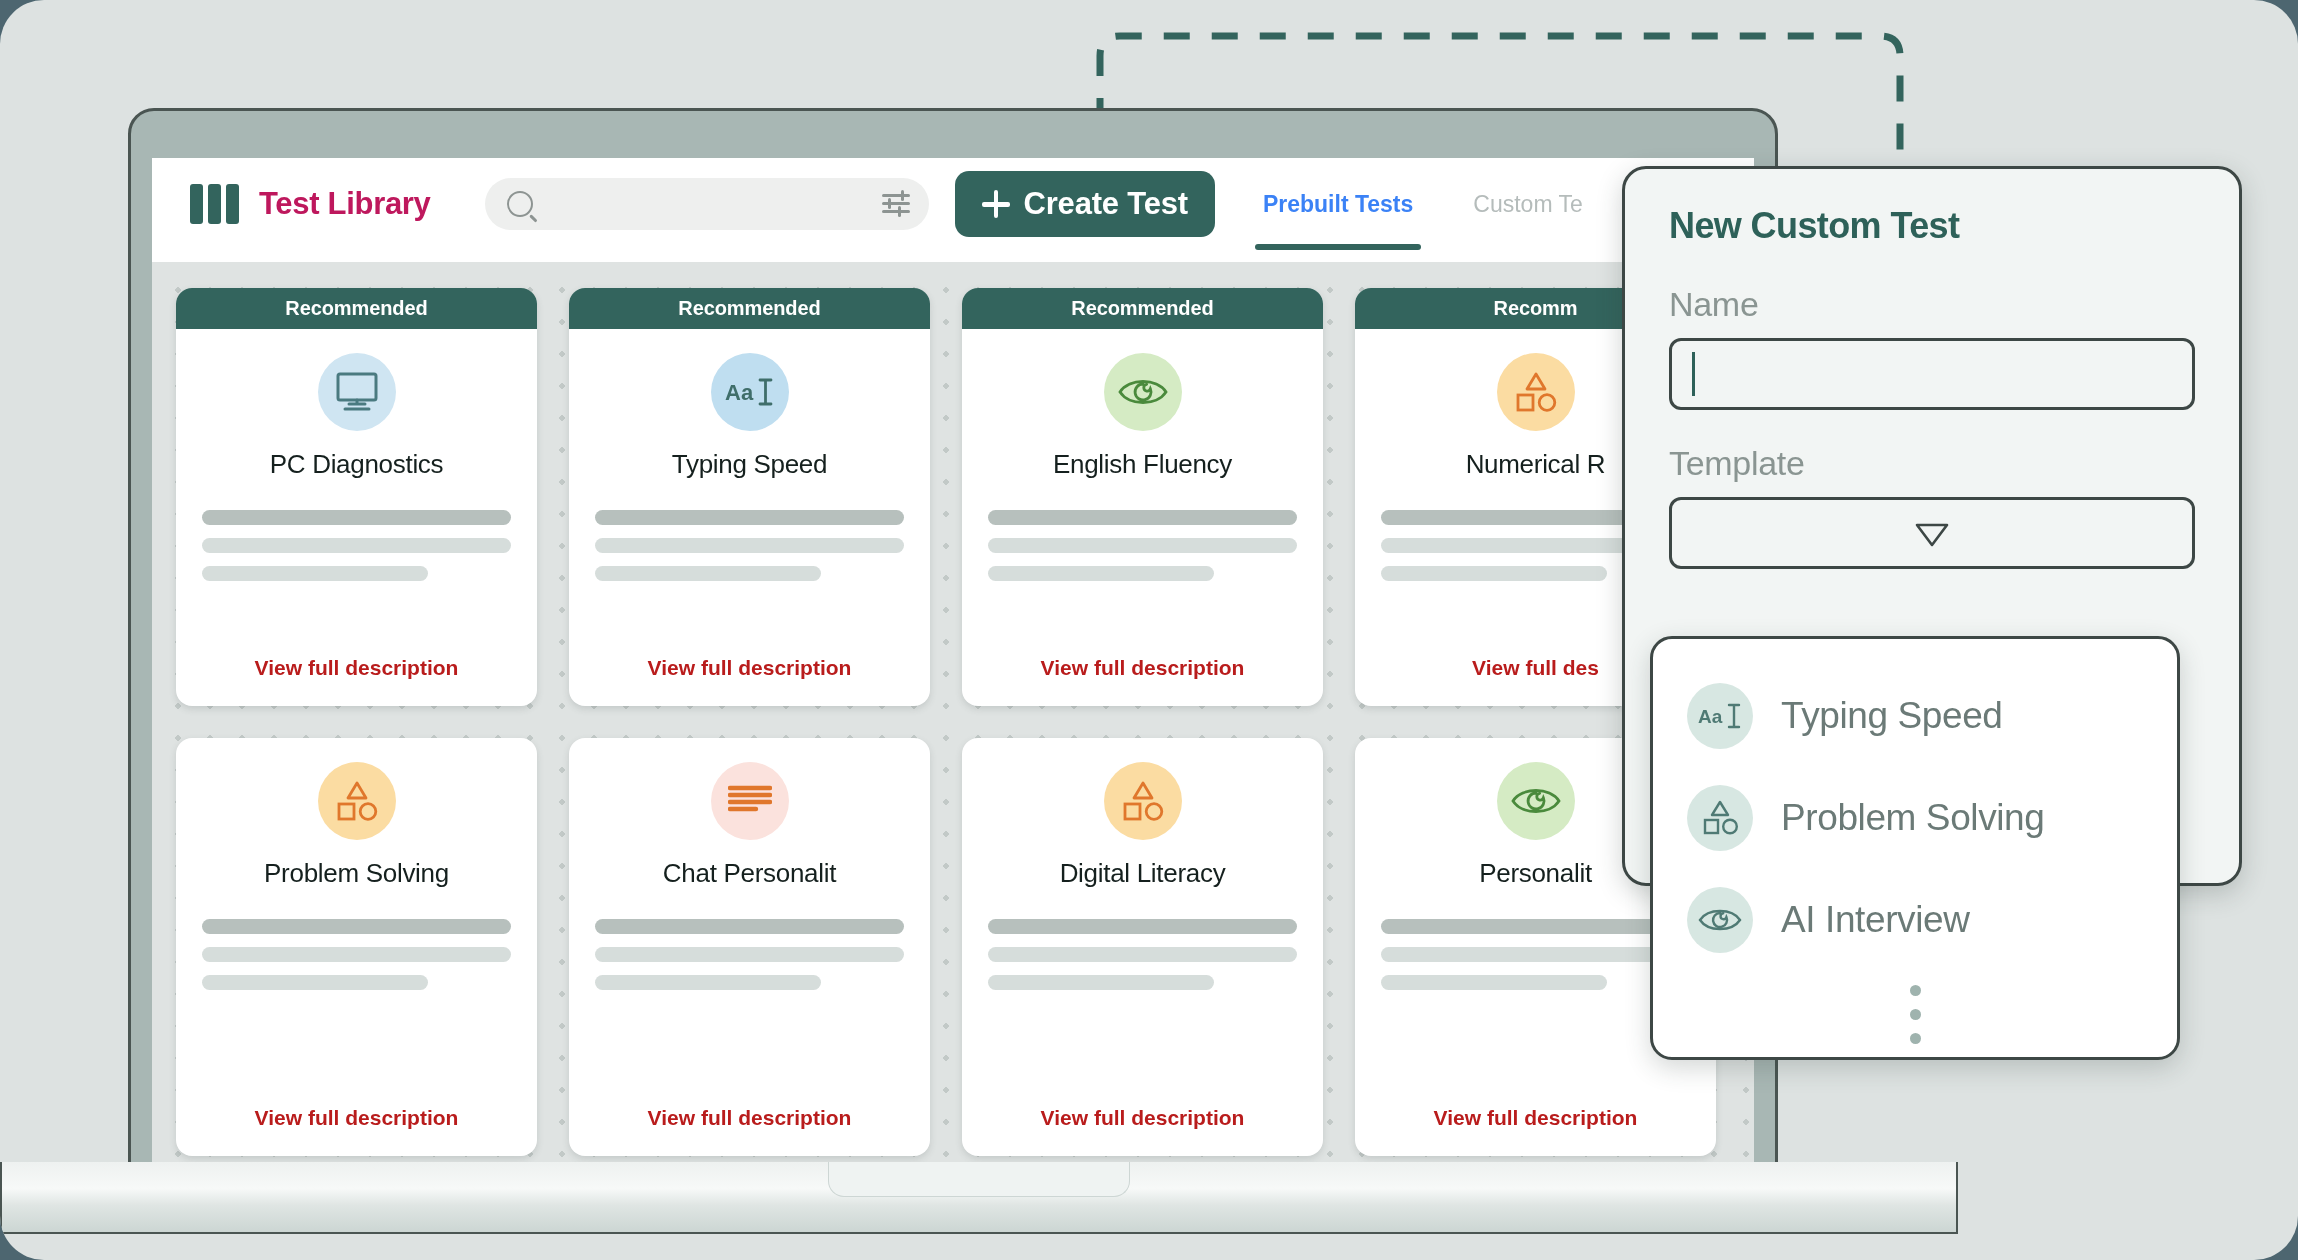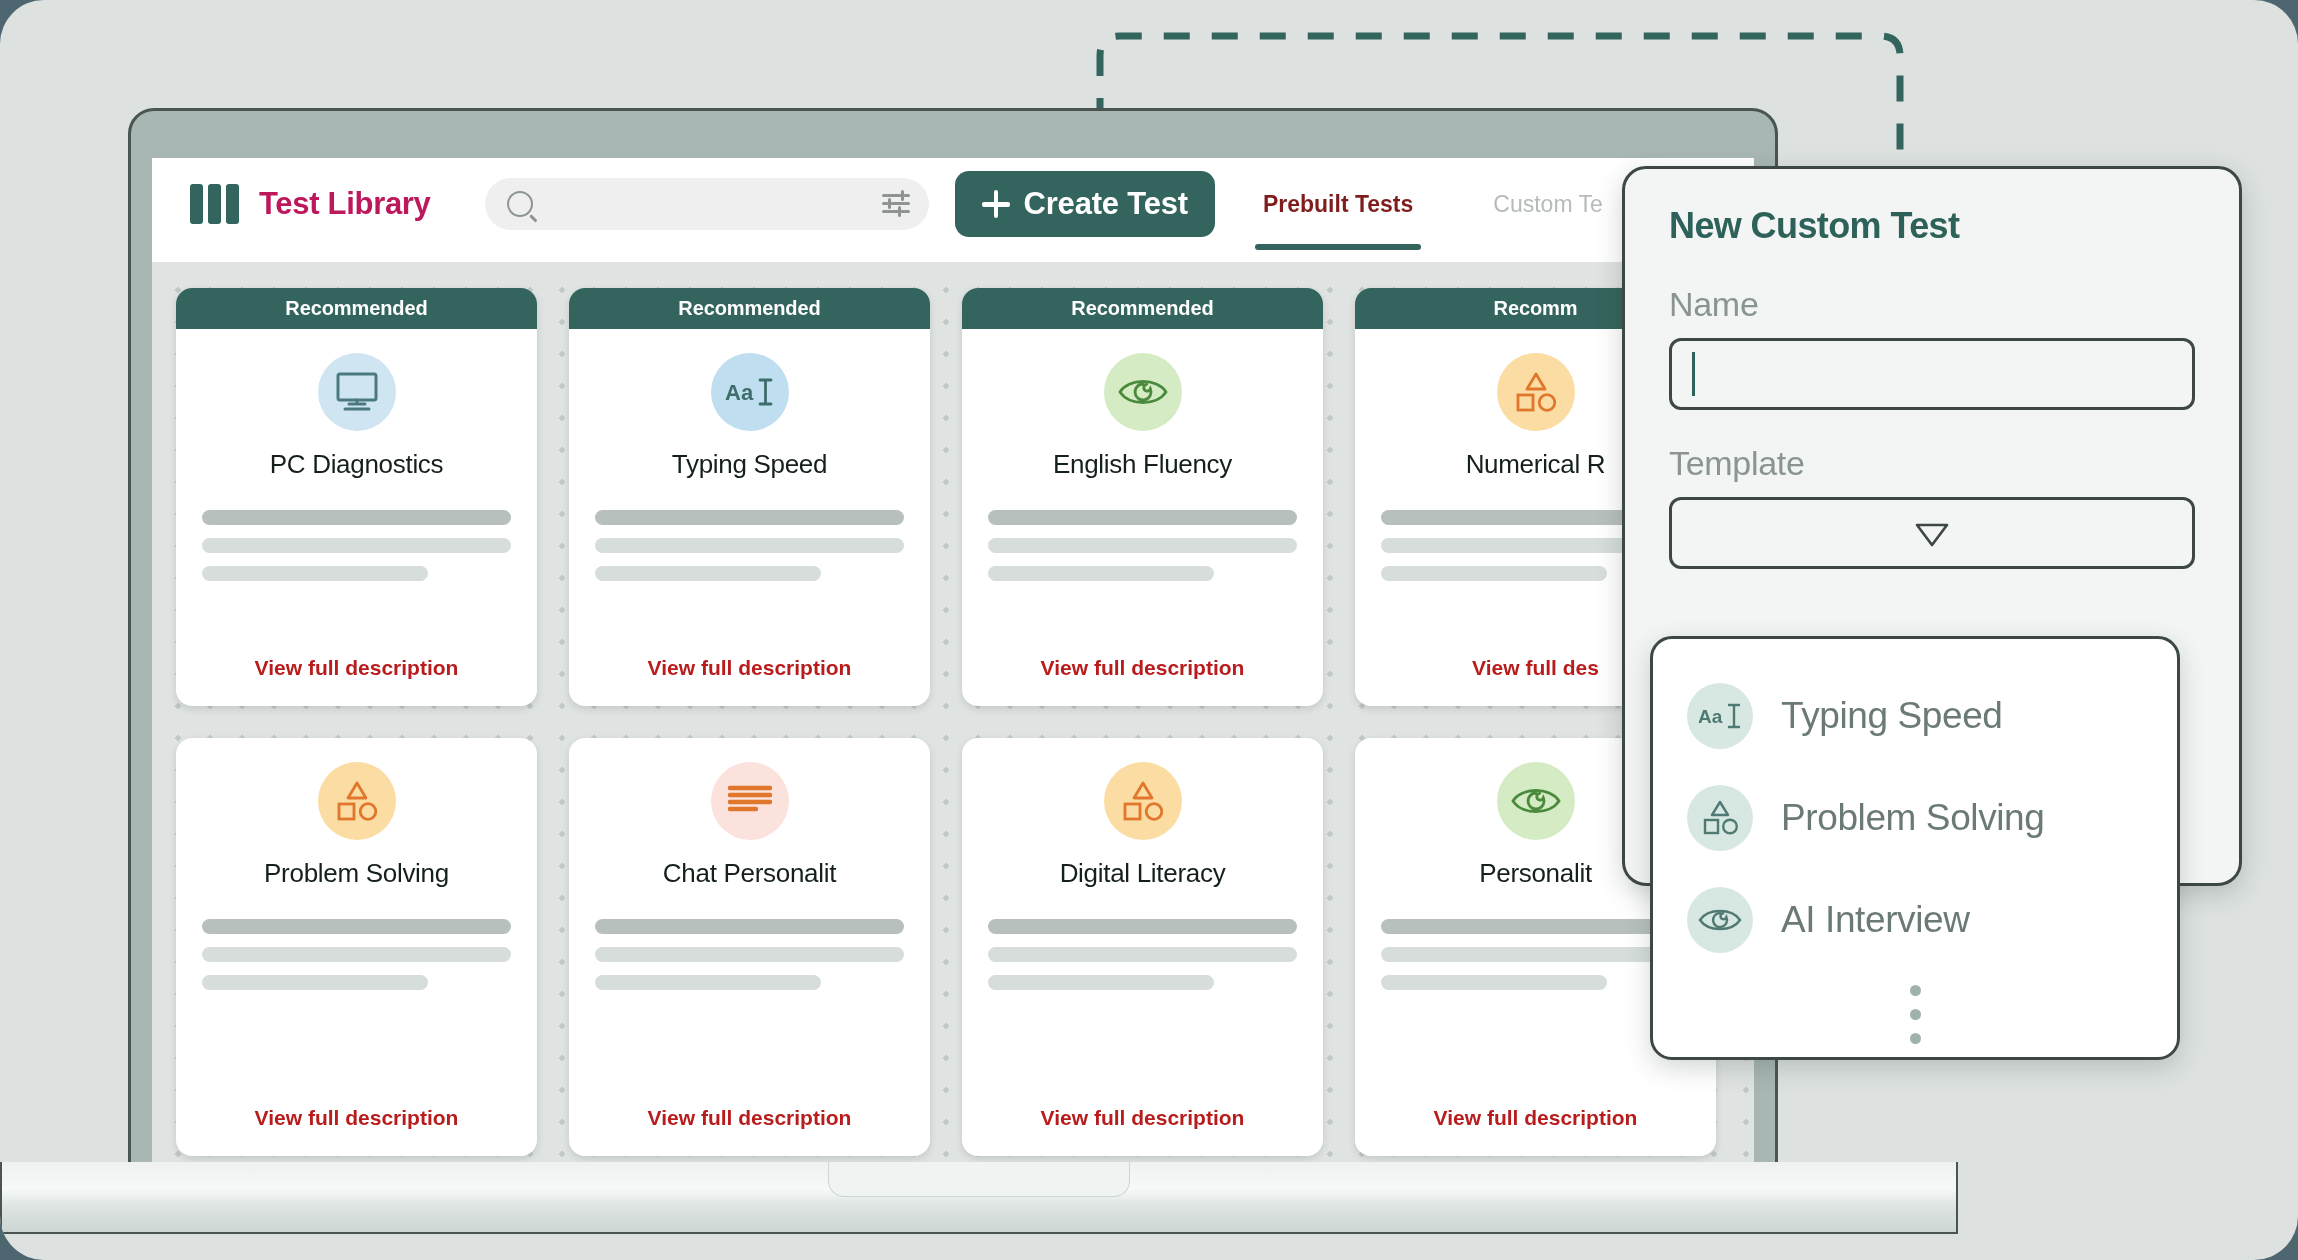--- a/index.html
+++ b/index.html
@@ -80,24 +80,24 @@
     color:#fff;font-size:31px;font-weight:600;display:flex;align-items:center;
     padding:0 27px;cursor:pointer;font-family:"Liberation Sans", sans-serif;
     letter-spacing:-.2px;
   }
   .plus{position:relative;width:28px;height:28px;margin-right:14px;flex:none;}
   .plus:before,.plus:after{content:"";position:absolute;background:#fff;border-radius:2px;}
   .plus:before{left:0;top:12px;width:28px;height:4.5px;}
   .plus:after{left:12px;top:0;width:4.5px;height:28px;}
 
   .tab{
-    margin-left:48px;font-size:23px;font-weight:700;color:#7f1d1d;position:relative;
+    margin-left:48px;font-size:23px;font-weight:700;color:#3b82f6;position:relative;
     height:92px;display:flex;align-items:center;cursor:pointer;white-space:nowrap;
   }
-  .tab.inactive{color:#b5bcbb;font-weight:400;margin-left:80px;}
+  .tab.inactive{color:#b5bcbb;font-weight:400;margin-left:60px;}
   .tab.active:after{
     content:"";position:absolute;left:-8px;right:-8px;bottom:0;height:6px;background:#33645d;border-radius:3px;
   }
 
   
   #content{
     position:absolute;left:0;top:104px;width:1602px;height:1131px;
     background-color:#dfe3e2;
     background-image:radial-gradient(circle, #c2c9c7 2.6px, transparent 2.8px);
     background-size:32px 32px;

